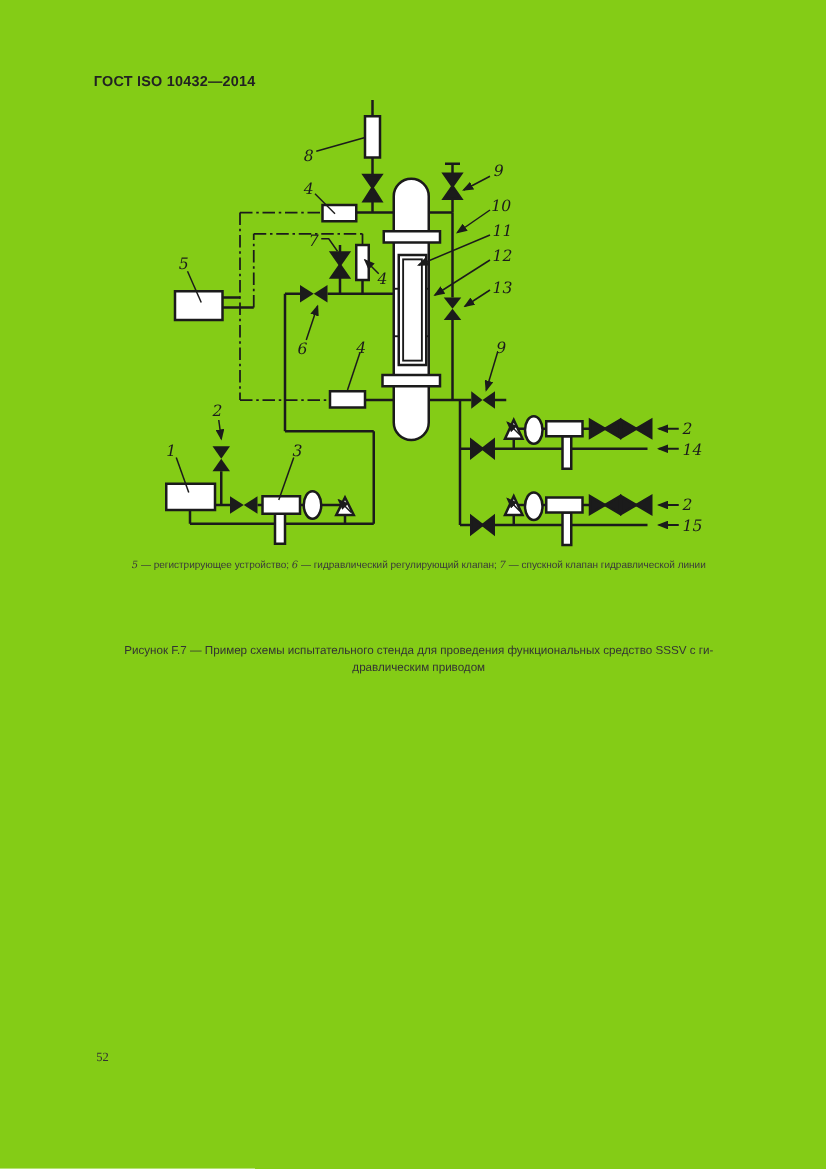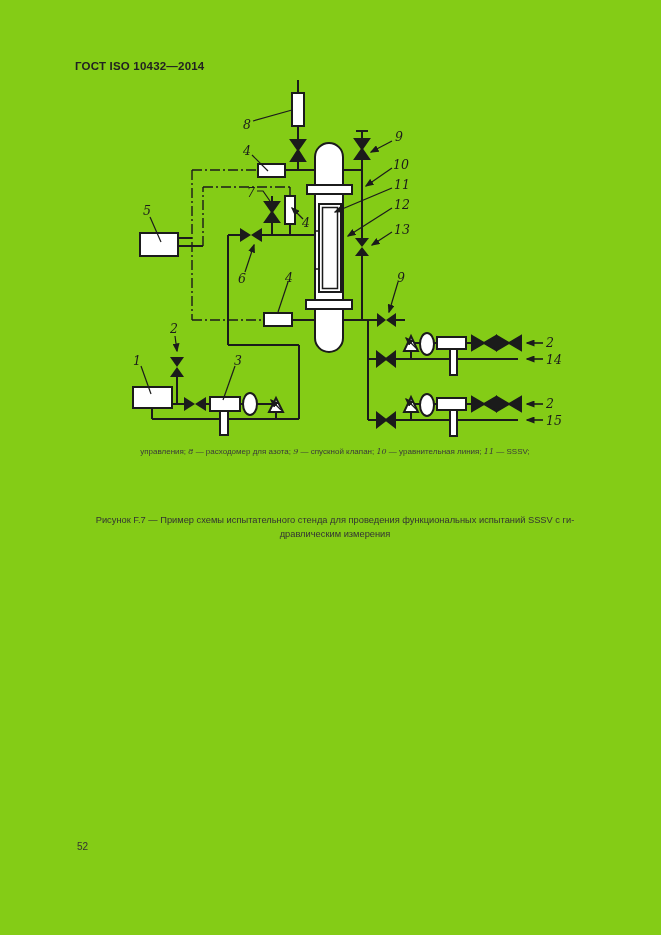--- a/index.html
+++ b/index.html
@@ -5,21 +5,21 @@
   html,body{margin:0;padding:0;background:#ffffff;}
   #page{position:relative;width:661px;height:935px;background:#84cc16;overflow:hidden;
         font-family:"Liberation Sans",sans-serif;color:#2b2b2b;}
   .hdr{position:absolute;left:75px;top:60px;font-size:11.5px;font-weight:bold;color:#222;letter-spacing:.2px;}
   svg{position:absolute;left:0;top:0;}
   .legend{position:absolute;left:55px;top:446px;width:560px;text-align:center;
           font-size:8px;line-height:11.5px;color:#3a3a3a;}
   .legend i{font-family:"DejaVu Serif","Liberation Serif",serif;}
   .caption{position:absolute;left:55px;top:513px;width:560px;text-align:center;
            font-size:9.3px;line-height:14px;color:#333;}
-  .pagenum{position:absolute;left:77px;top:841px;font-size:10px;color:#333;}
+  .pagenum{position:absolute;left:77px;top:841px;font-size:10px;color:#333;font-family:Liberation Serif, serif;}
   text.callout{font-family:"DejaVu Serif","Liberation Serif",serif;font-style:italic;
                font-size:12.5px;fill:#1b1b1b;}
 </style>
 </head>
 <body>
 
 <div id="page">
 
   <div class="hdr">ГОСТ ISO 10432—2014</div>
 
@@ -212,22 +212,22 @@
       <text class="callout" x="137" y="365">1</text>
       <text class="callout" x="238" y="365">3</text>
       <text class="callout" text-anchor="start" x="546" y="347">2</text>
       <text class="callout" text-anchor="start" x="546" y="364">14</text>
       <text class="callout" text-anchor="start" x="546" y="408">2</text>
       <text class="callout" text-anchor="start" x="546" y="425">15</text>
     </g>
   </svg>
 
   <div class="legend">
-    <div class="legend-line">управления; <i>8</i> — расходомер для азота; <i>9</i> — спускной клапан; <i>10</i> — уравнительная линия; <i>11</i> — SSSV;</div>
+    <div class="legend-line"><i>5</i> — регистрирующее устройство; <i>6</i> — гидравлический регулирующий клапан; <i>7</i> — спускной клапан гидравлической линии</div>
   </div>
 
   <div class="caption">
-    <div>Рисунок F.7 — Пример схемы испытательного стенда для проведения функциональных испытаний SSSV с ги-</div>
-    <div>дравлическим измерения</div>
+    <div>Рисунок F.7 — Пример схемы испытательного стенда для проведения функциональных средство SSSV с ги-</div>
+    <div>дравлическим приводом</div>
   </div>
 
   <div class="pagenum">52</div>
 </div>
 
 </body></html>

